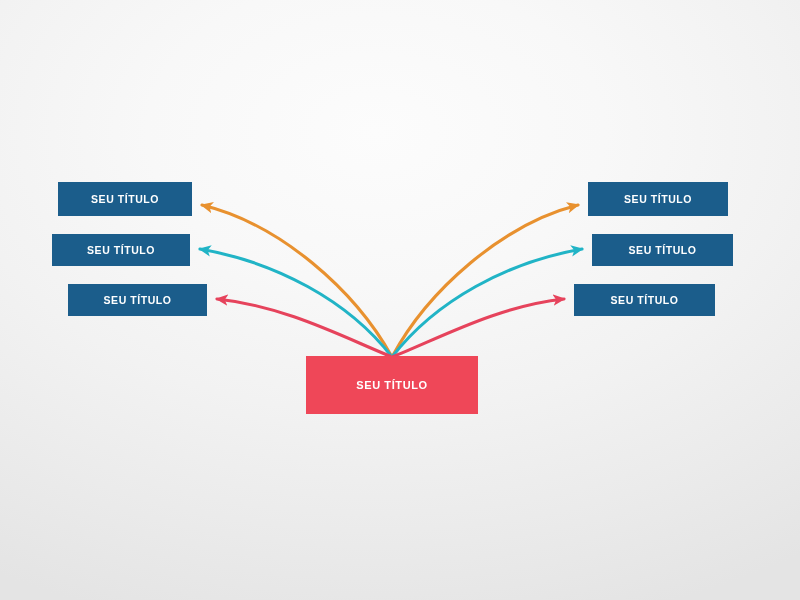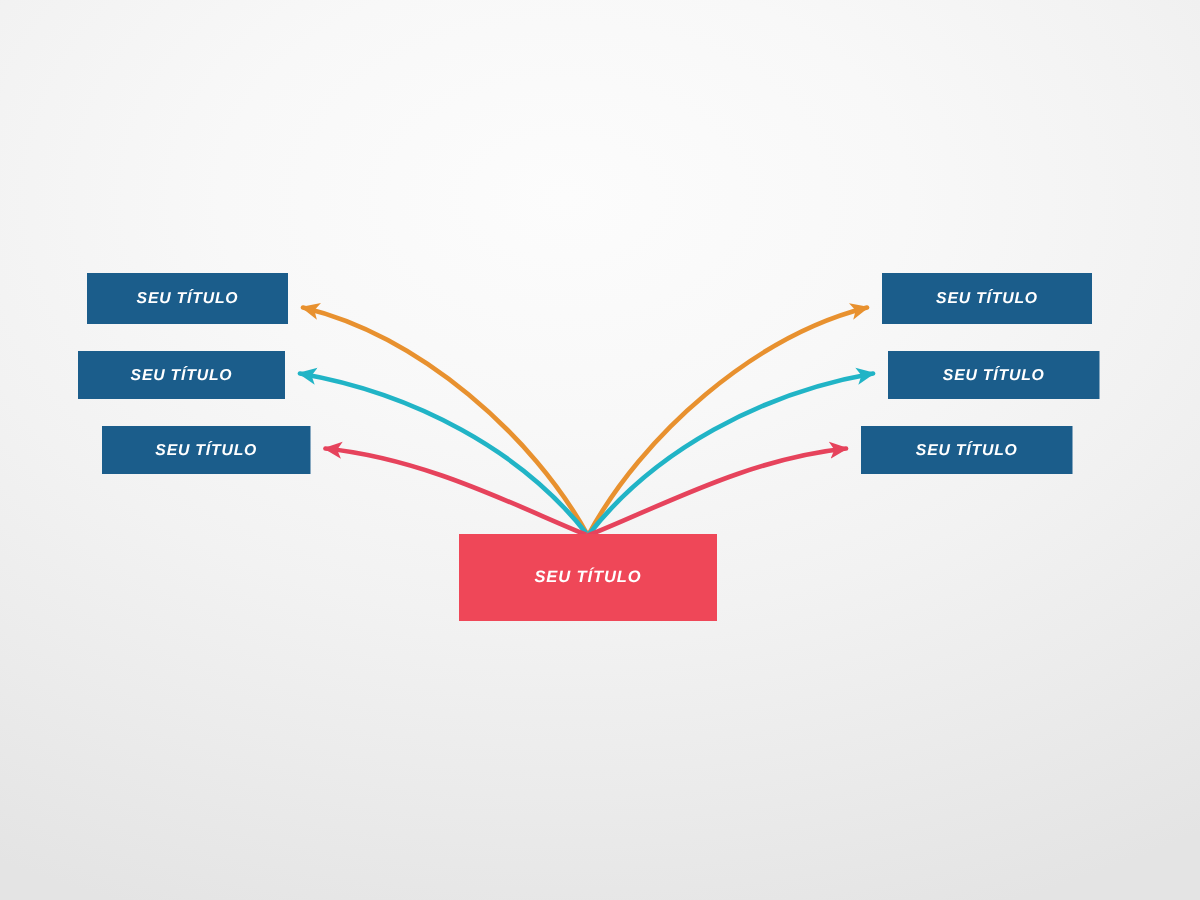--- a/index.html
+++ b/index.html
@@ -40,21 +40,20 @@
     box-sizing: border-box;
     letter-spacing: 0.4px;
   }
   .node-box .node-label {
     color: #ffffff;
     font-weight: bold;
     font-size: 10.5px;
     letter-spacing: 0.55px;
     white-space: nowrap;
     line-height: 1;
-    font-style: italic;
   }
   .node-blue {
     background: #1b5d8b;
   }
   .node-red {
     background: #ef4758;
   }
   .node-red .node-label {
     font-size: 11px;
     letter-spacing: 0.6px;

